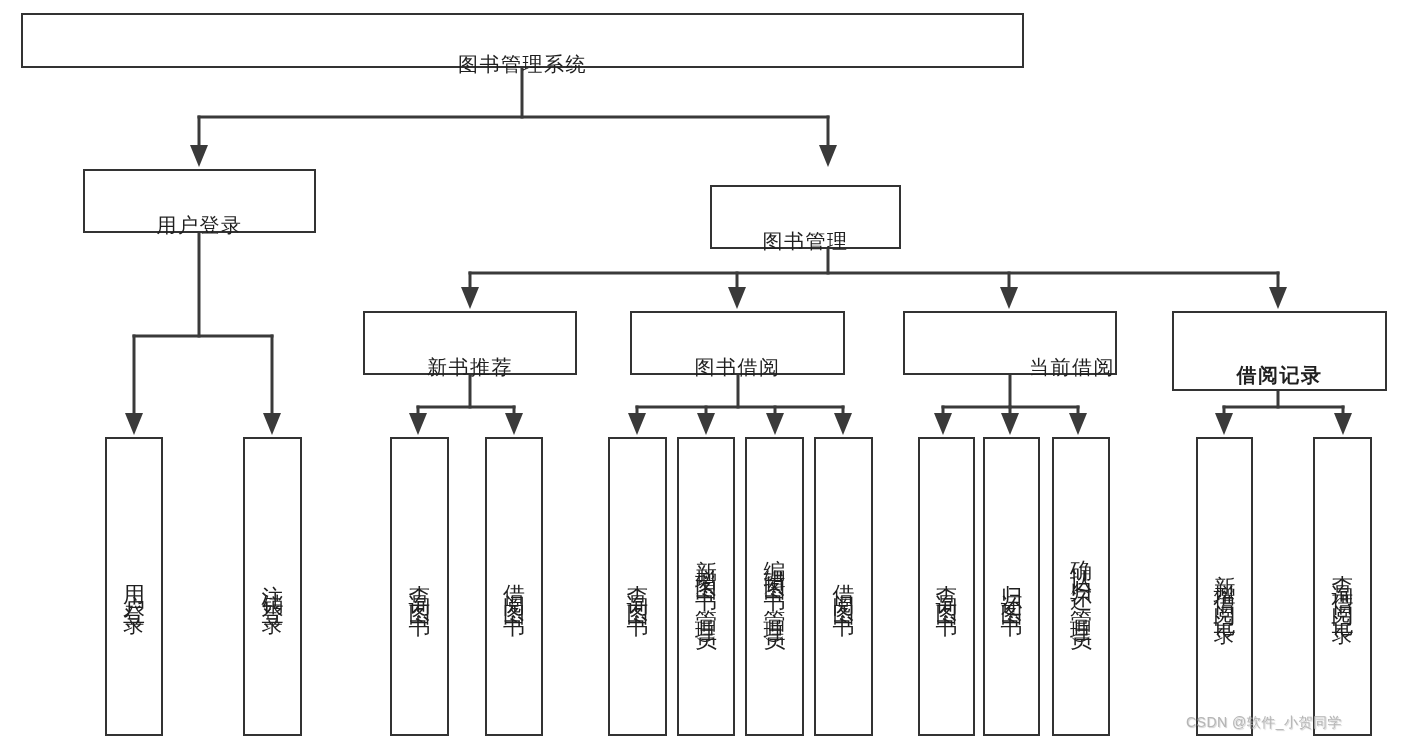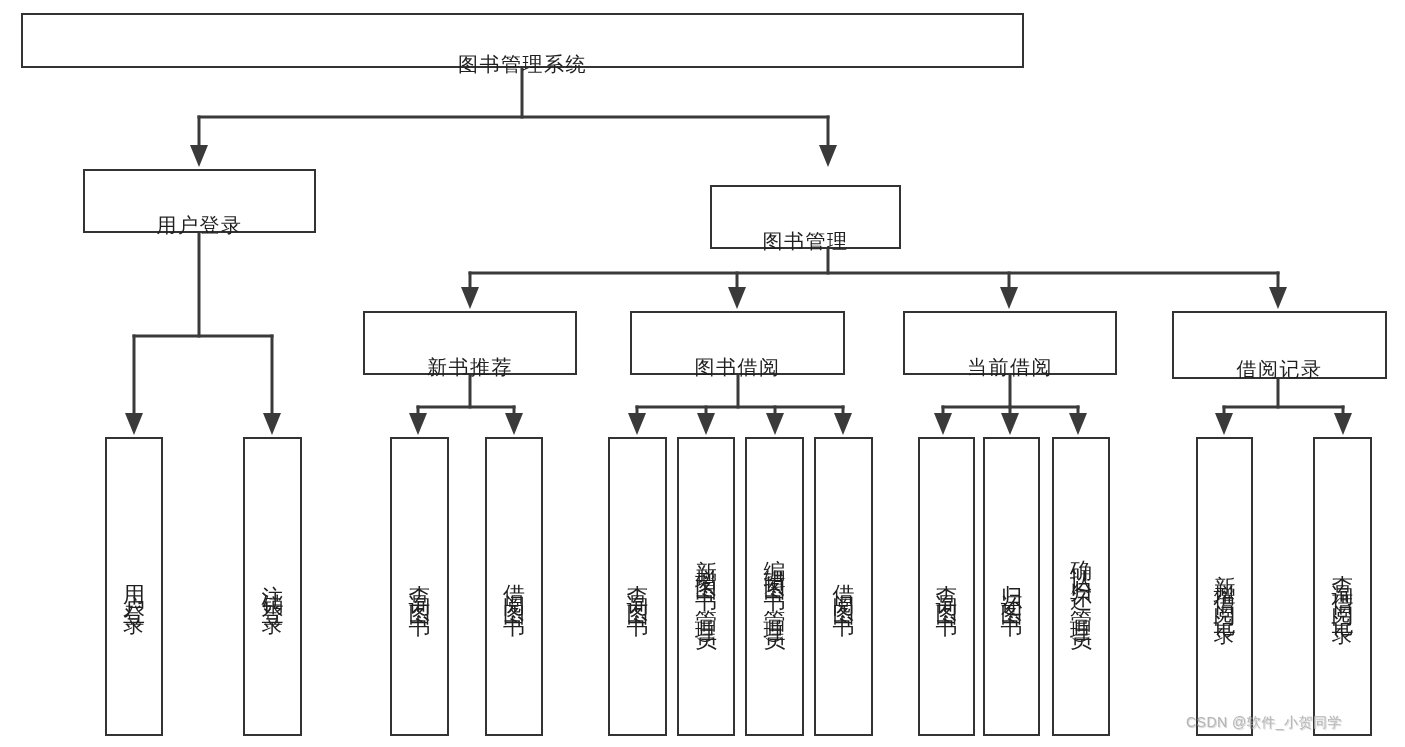--- a/index.html
+++ b/index.html
@@ -126,24 +126,24 @@
       </div>
       <div class="node horizontal" style="left: 710px; top: 185px; width: 191px; height: 64px; border-color: rgb(51, 51, 51); color: rgb(31, 31, 31);">
         <span>图书管理</span>
       </div>
       <div class="node horizontal" style="left: 363px; top: 311px; width: 214px; height: 64px; border-color: rgb(51, 51, 51); color: rgb(31, 31, 31);">
         <span>新书推荐</span>
       </div>
       <div class="node horizontal" style="left: 630px; top: 311px; width: 215px; height: 64px; border-color: rgb(51, 51, 51); color: rgb(31, 31, 31);">
         <span>图书借阅</span>
       </div>
-      <div class="node horizontal" style="left: 903px; top: 311px; width: 214px; height: 64px; border-color: rgb(51, 51, 51); color: rgb(31, 31, 31);">
+      <div class="node horizontal" style="left: 903px; top: 311px; width: 214px; height: 64px; border-color: rgb(51, 51, 51); color: rgb(31, 31, 31); justify-content: flex-end;">
         <span>当前借阅</span>
       </div>
-      <div class="node horizontal" style="left: 1172px; top: 311px; width: 215px; height: 68px; border-color: rgb(51, 51, 51); color: rgb(31, 31, 31);">
+      <div class="node horizontal" style="left: 1172px; top: 311px; width: 215px; height: 80px; border-color: rgb(51, 51, 51); color: rgb(31, 31, 31); font-weight: bold;">
         <span>借阅记录</span>
       </div>
       <div class="node vertical" style="left: 105px; top: 437px; width: 58px; height: 299px; border-color: rgb(51, 51, 51); color: rgb(31, 31, 31);">
         <span>用户登录</span>
       </div>
       <div class="node vertical" style="left: 243px; top: 437px; width: 59px; height: 299px; border-color: rgb(51, 51, 51); color: rgb(31, 31, 31);">
         <span>注销登录</span>
       </div>
       <div class="node vertical" style="left: 390px; top: 437px; width: 59px; height: 299px; border-color: rgb(51, 51, 51); color: rgb(31, 31, 31);">
         <span>查询图书</span>

